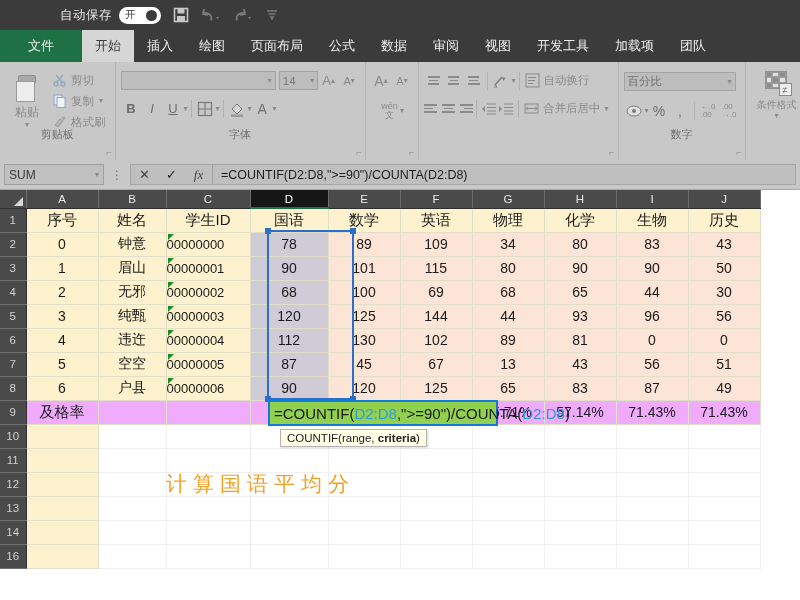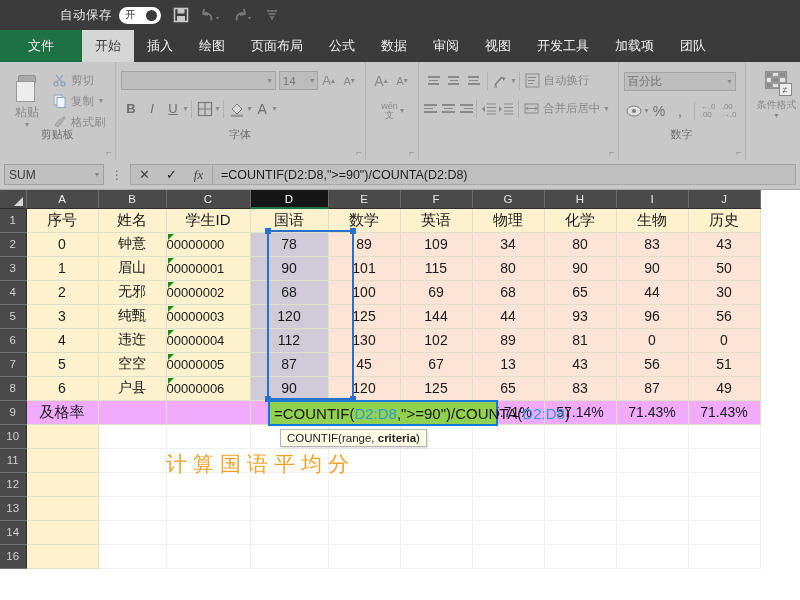--- a/index.html
+++ b/index.html
@@ -210,21 +210,21 @@
     margin: 0 0px; vertical-align: middle;
   }
   #tooltip {
     position: absolute; background: #ffffe8; border: 1px solid #b4b4b4;
     font-size: 11.5px; padding: 2px 6px; color: #222; z-index: 7;
     box-shadow: 1px 1px 2px rgba(0,0,0,.15);
   }
   #tooltip b { font-weight: bold; }
   #annotation {
     position: absolute; color: #f0a128; font-size: 21px; letter-spacing: 6px;
-    z-index: 5; font-family: "Liberation Serif", "DejaVu Serif", serif;
+    z-index: 5; font-family: "Liberation Serif", "DejaVu Serif", serif; margin-top: 20px;
   }
 </style>
 </head>
 <body>
 
 <div id="titlebar">
   <span class="qat-label">自动保存</span>
   <span class="toggle-pill">
     <span class="t-txt">开</span>
     <span class="knob"></span>

